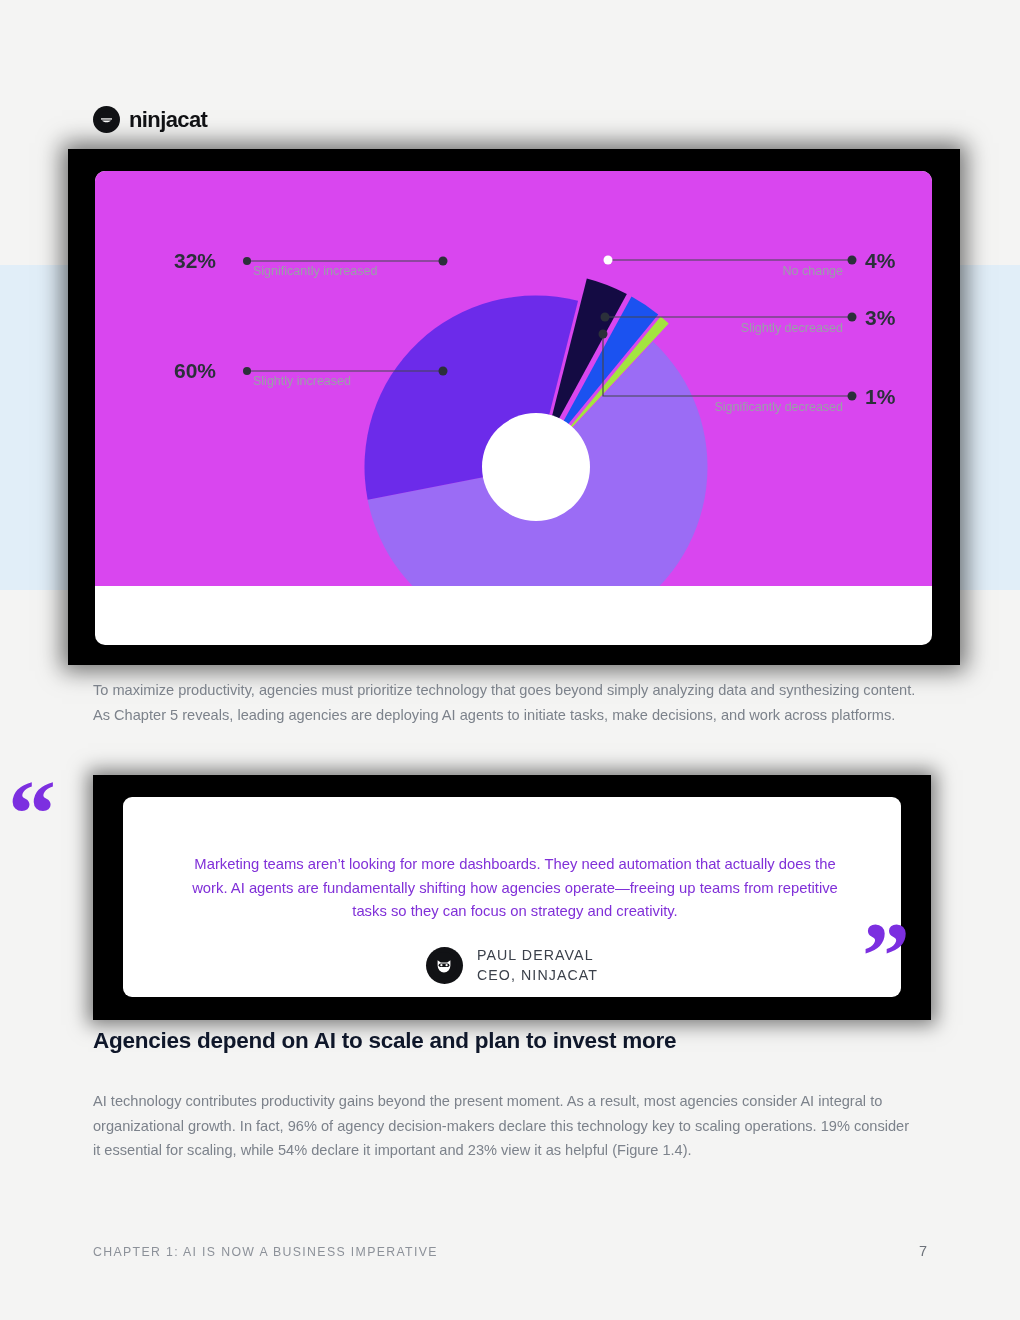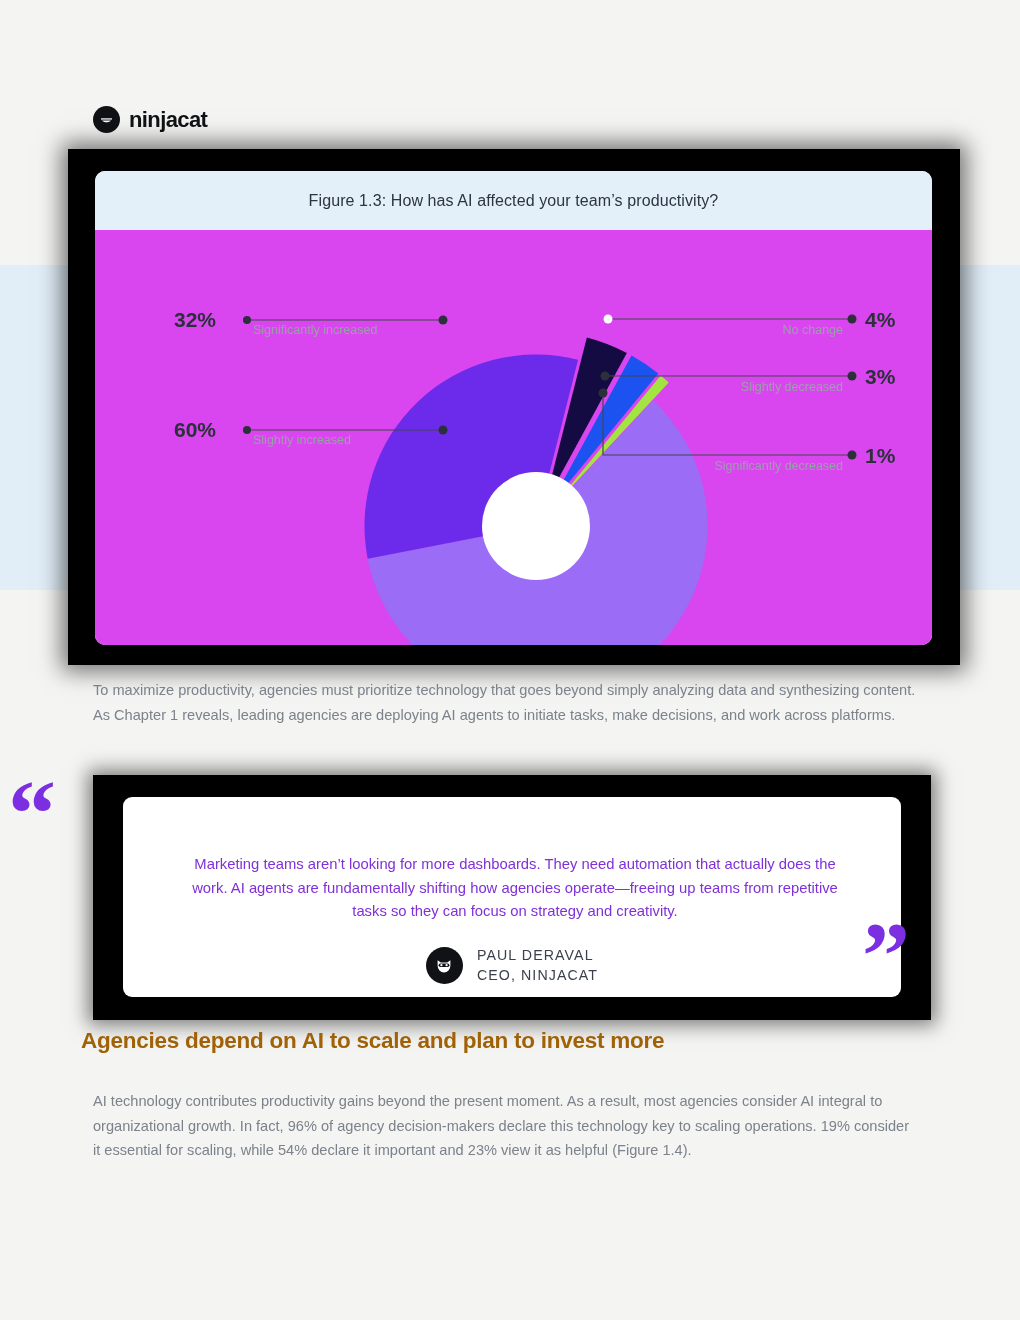--- a/index.html
+++ b/index.html
@@ -180,26 +180,26 @@
     line-height: 1;
     color: #7c2fe0;
     font-weight: 700;
   }
   .quote-open { left: 8px;  top: 766px; z-index: 4; }
   .quote-close { left: 862px; top: 908px; z-index: 4; }
 
   
   .section-h {
     position: absolute;
-    left: 81px;
+    left: 93px;
     top: 1028px;
     font-size: 22.5px;
     font-weight: 700;
     letter-spacing: -0.25px;
-    color: #a16207;
+    color: #0f172a;
   }
 
   
   .footer {
     position: absolute;
     left: 93px;
     right: 93px;
     top: 1243px;
     display: flex;
     justify-content: space-between;
@@ -229,23 +229,20 @@
         <path d="M5 10.5h14v1.6H5z" fill="#ffffff"></path>
         <path d="M6.5 13.2c1.6 3 9.4 3 11 0z" fill="#ffffff"></path>
       </svg>
     </span>
     <span class="logo-text">ninjacat</span>
   </div>
 
   <div class="chart-frame">
     <div class="chart-card">
 
-      <div class="chart-head">
-        <div class="chart-title">Figure 1.3: How has AI affected your team’s productivity?</div>
-      </div>
 
       <div class="chart-body">
         <svg class="chart-svg" width="837" height="415" viewBox="0 0 837 415">
 
           <g>
 
             <path d="M 441.00 296.00 L 557.96 170.57 A 171.5 171.5 0 1 1 272.65 328.72 Z" fill="#9b6cf5"></path>
               <path d="M 441.00 296.00 L 272.65 328.72 A 171.5 171.5 0 0 1 483.07 129.74 Z" fill="#6c2bea"></path>
               <path d="M 449.76 273.65 L 491.83 107.39 A 171.5 171.5 0 0 1 531.85 123.08 Z" fill="#140b43"></path>
               <path d="M 454.42 276.10 L 536.52 125.53 A 171.5 171.5 0 0 1 563.28 143.58 Z" fill="#1b52f0"></path>
@@ -292,21 +289,21 @@
             <text class="pct-label" x="770" y="233">1%</text>
             <text class="cat-label" x="748" y="240" text-anchor="end">Significantly decreased</text>
           </g>
 
         </svg>
       </div>
 
     </div>
   </div>
 
-  <p class="para para-1">To maximize productivity, agencies must prioritize technology that goes beyond simply analyzing data and synthesizing content. As Chapter 1 reveals, leading agencies are deploying AI agents to initiate tasks, make decisions, and work across platforms.</p>
+  <p class="para para-1">To maximize productivity, agencies must prioritize technology that goes beyond simply analyzing data and synthesizing content. As Chapter 5 reveals, leading agencies are deploying AI agents to initiate tasks, make decisions, and work across platforms.</p>
 
   <div class="quote-frame">
     <div class="quote-card">
       <div class="quote-text">Marketing teams aren’t looking for more dashboards. They need automation that actually does the work. AI agents are fundamentally shifting how agencies operate—freeing up teams from repetitive tasks so they can focus on strategy and creativity.</div>
       <div class="attrib">
         <span class="avatar">
           <svg width="26" height="26" viewBox="0 0 26 26">
             <circle cx="13" cy="13" r="13" fill="#111215"></circle>
             <path d="M6.6 8.2 L6.6 13.6 A6.4 7 0 0 0 19.4 13.6 L19.4 8.2 L16.2 10.6 L9.8 10.6 Z" fill="#ffffff"></path>
             <rect x="7.6" y="11.5" width="10.8" height="3.4" rx="1.7" fill="#111215"></rect>
@@ -321,14 +318,18 @@
       </div>
     </div>
   </div>
   <div class="quote-open">“</div>
   <div class="quote-close">”</div>
 
   <h2 class="section-h">Agencies depend on AI to scale and plan to invest more</h2>
 
   <p class="para para-2">AI technology contributes productivity gains beyond the present moment. As a result, most agencies consider AI integral to organizational growth. In fact, 96% of agency decision-makers declare this technology key to scaling operations. 19% consider it essential for scaling, while 54% declare it important and 23% view it as helpful (Figure 1.4).</p>
 
+  <div class="footer">
+    <span class="footer-chapter">CHAPTER 1: AI IS NOW A BUSINESS IMPERATIVE</span>
+    <span class="footer-page">7</span>
+  </div>
 
 </div>
 
 </body></html>

